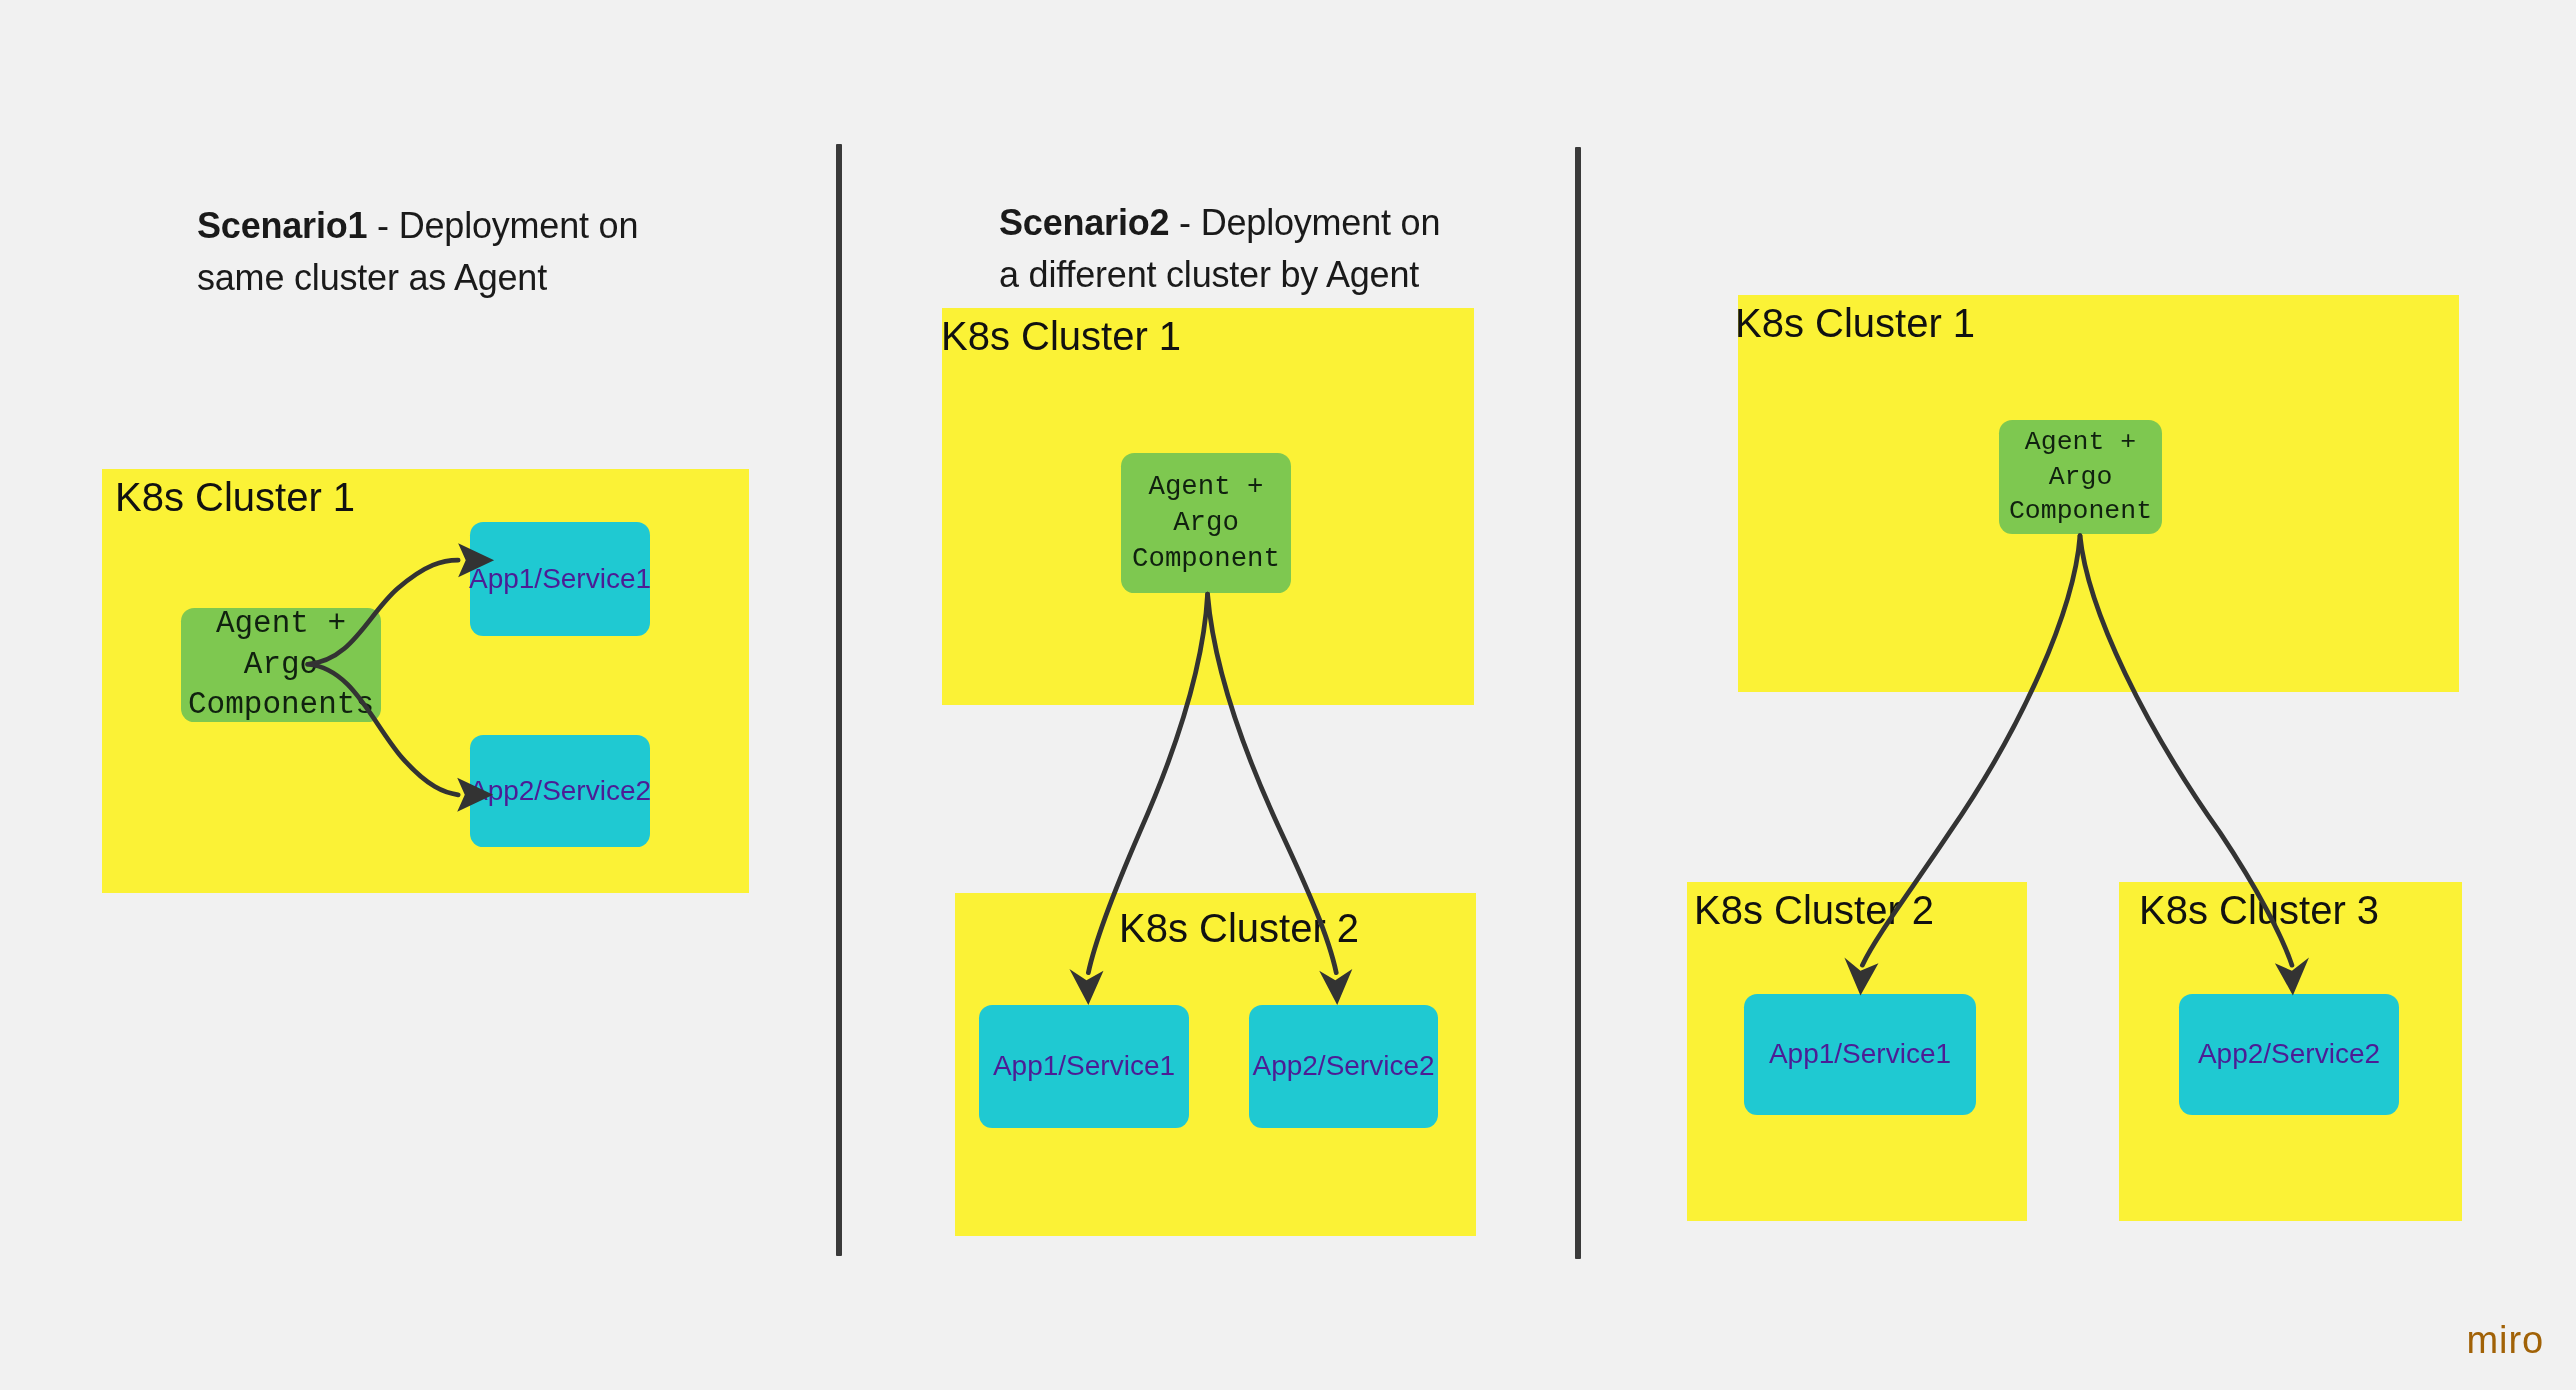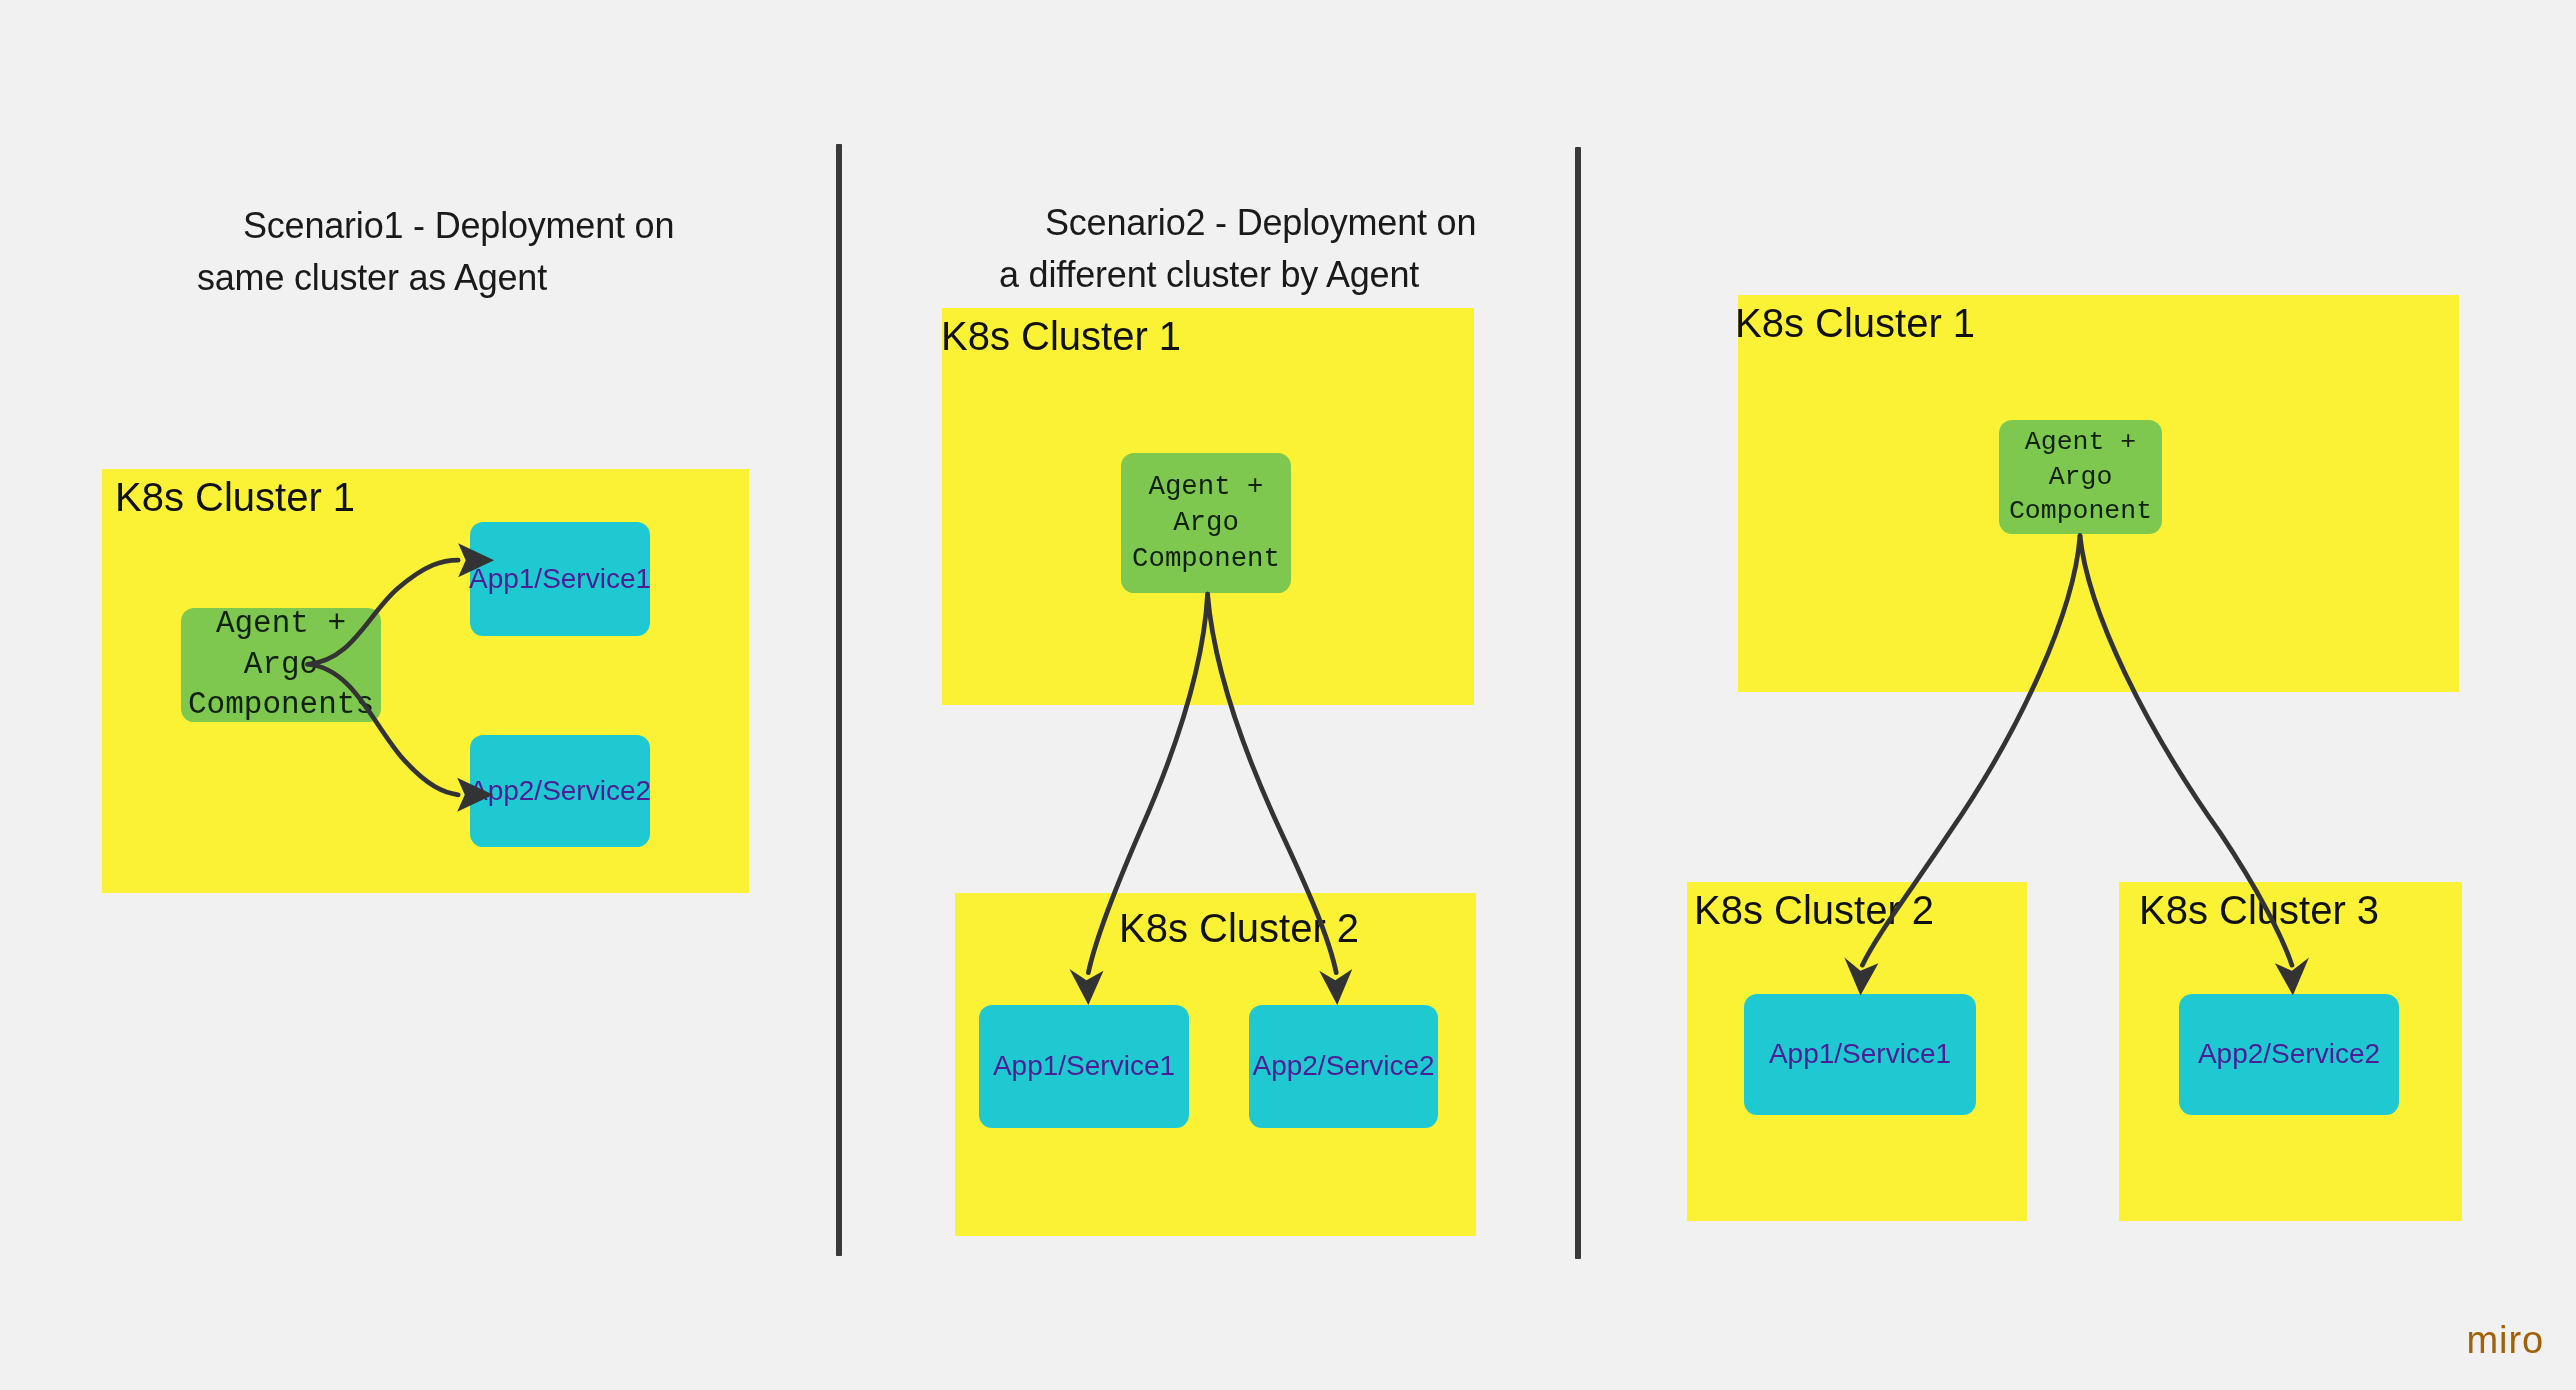--- a/index.html
+++ b/index.html
@@ -24,22 +24,21 @@
   
   .scenario-title {
     position: absolute;
     font-size: 36px;
     line-height: 1.46;
     color: #1a1a1a;
     letter-spacing: -0.2px;
     white-space: pre-line;
   }
   .scenario-title .strong {
-    font-weight: 400;
-    margin-left: 46px;
+    font-weight: 700;
   }
 
   
   .divider {
     position: absolute;
     width: 5.7px;
     background: #3a3a3a;
     border-radius: 0.9px;
   }
 

